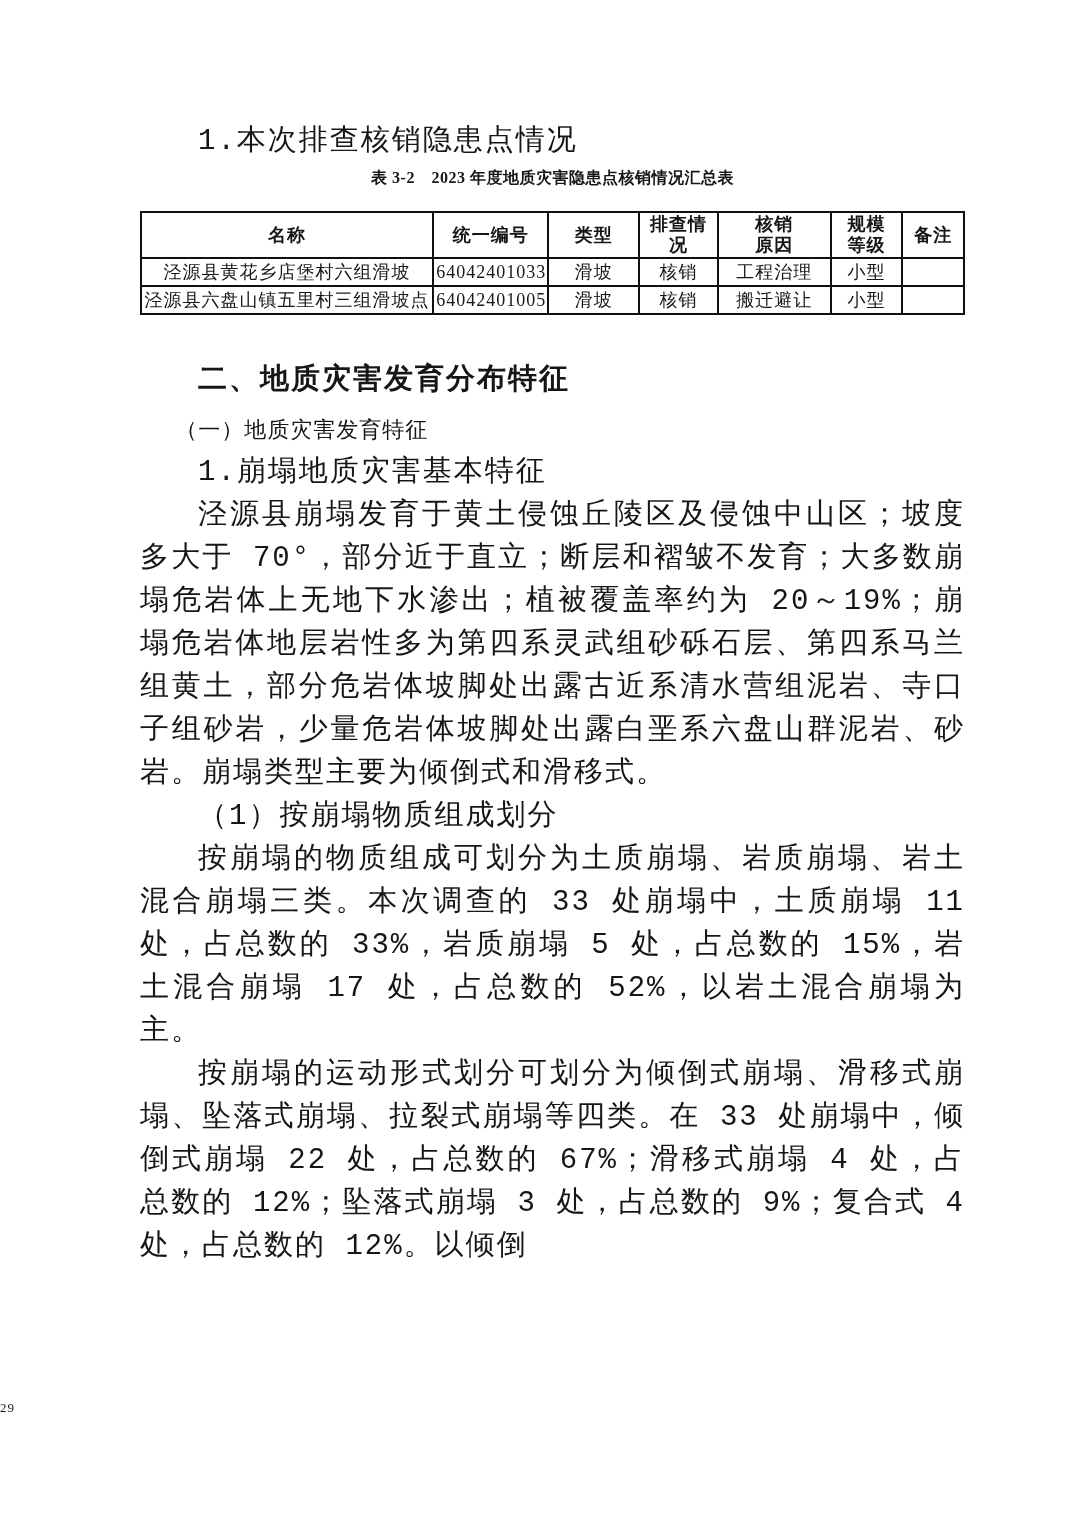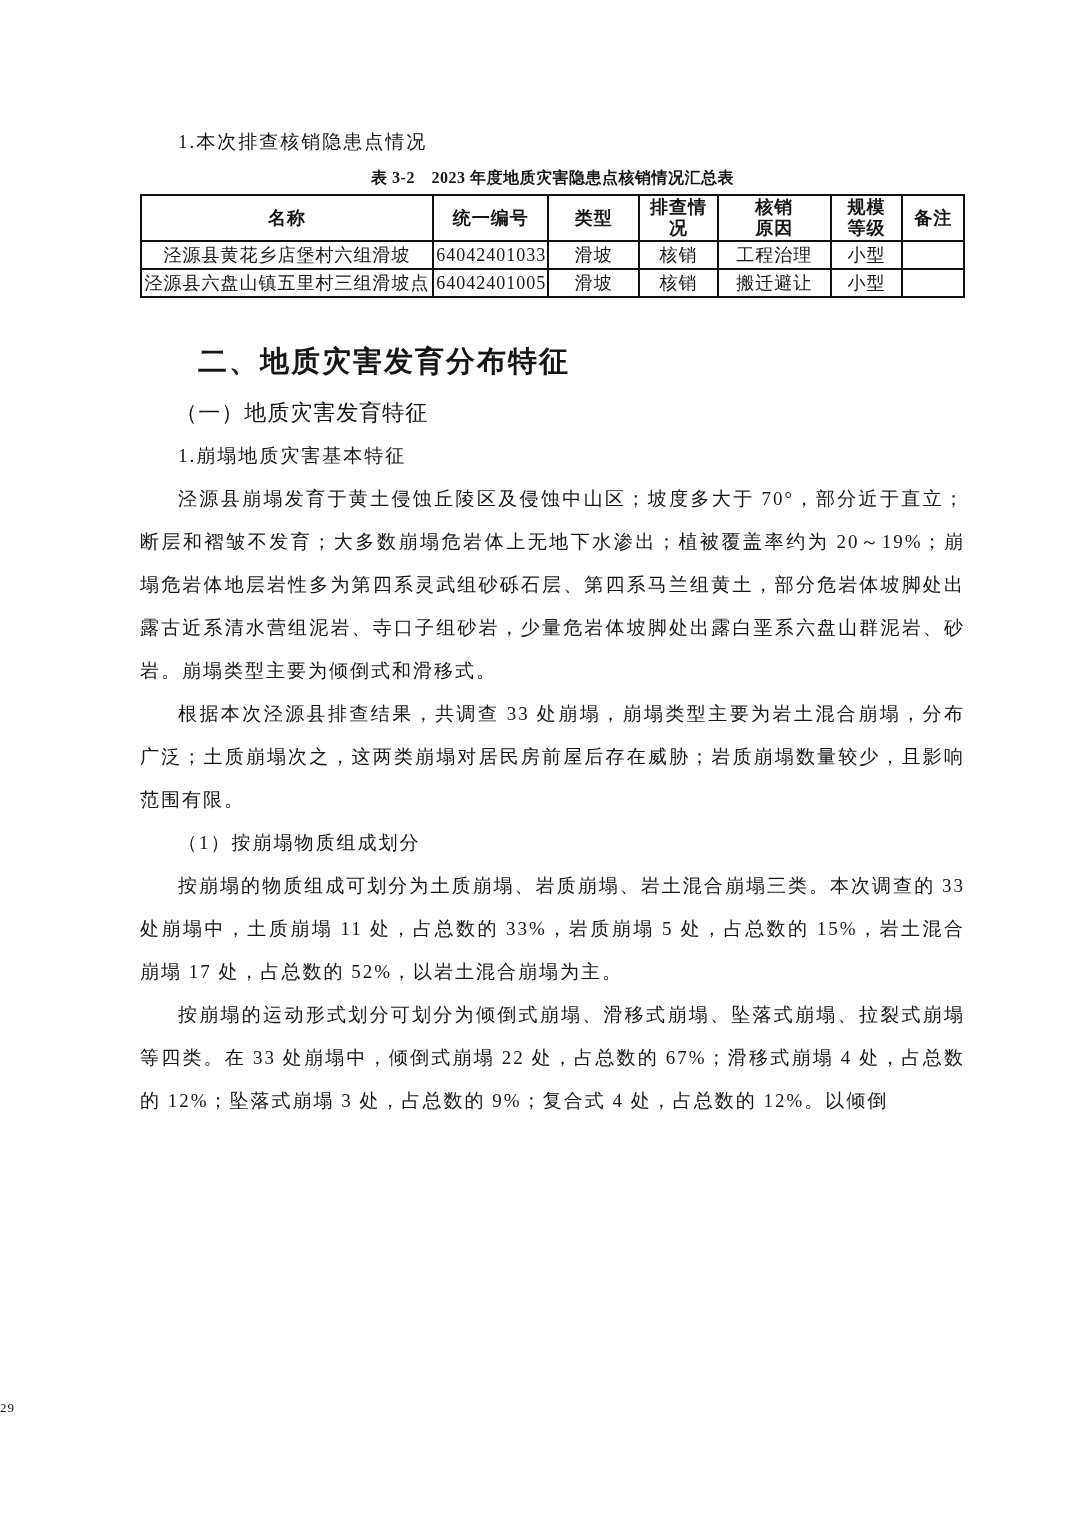--- a/index.html
+++ b/index.html
@@ -14,38 +14,39 @@
     font-family: "Liberation Serif", "DejaVu Serif", serif;
     overflow: hidden;
   }
   .content {
     position: absolute;
     left: 140px;
     top: 120px;
     width: 825px;
   }
   .body-par {
-    font-size: 19px;
+    font-size: 29px;
     line-height: 43px;
     letter-spacing: 2px;
     text-align: justify;
     text-indent: 2em;
     word-break: break-all;
+    font-family: Liberation Mono, monospace;
   }
   .one-line { text-align: left; }
   .table-title {
     margin-top: 2px;
     text-align: center;
     font-weight: bold;
     font-size: 16px;
     line-height: 26px;
     letter-spacing: 0.5px;
   }
   table.summary {
-    margin-top: 3px;
+    margin-top: 20px;
     width: 825px;
     border-collapse: collapse;
     table-layout: fixed;
   }
   table.summary th, table.summary td {
     border: 2px solid #101010;
     text-align: center;
     vertical-align: middle;
     font-size: 18px;
     letter-spacing: 1px;
@@ -147,21 +148,20 @@
     </table>
 
     <h2 class="chapter-heading">二、地质灾害发育分布特征</h2>
 
     <p class="sub-heading">（一）地质灾害发育特征</p>
 
     <p class="body-par one-line">1.崩塌地质灾害基本特征</p>
 
     <p class="body-par">泾源县崩塌发育于黄土侵蚀丘陵区及侵蚀中山区；坡度多大于 70°，部分近于直立；断层和褶皱不发育；大多数崩塌危岩体上无地下水渗出；植被覆盖率约为 20～19%；崩塌危岩体地层岩性多为第四系灵武组砂砾石层、第四系马兰组黄土，部分危岩体坡脚处出露古近系清水营组泥岩、寺口子组砂岩，少量危岩体坡脚处出露白垩系六盘山群泥岩、砂岩。崩塌类型主要为倾倒式和滑移式。</p>
 
-    <p class="body-par">根据本次泾源县排查结果，共调查 33 处崩塌，崩塌类型主要为岩土混合崩塌，分布广泛；土质崩塌次之，这两类崩塌对居民房前屋后存在威胁；岩质崩塌数量较少，且影响范围有限。</p>
 
     <p class="body-par one-line">（1）按崩塌物质组成划分</p>
 
     <p class="body-par">按崩塌的物质组成可划分为土质崩塌、岩质崩塌、岩土混合崩塌三类。本次调查的 33 处崩塌中，土质崩塌 11 处，占总数的 33%，岩质崩塌 5 处，占总数的 15%，岩土混合崩塌 17 处，占总数的 52%，以岩土混合崩塌为主。</p>
 
 
     <p class="body-par">按崩塌的运动形式划分可划分为倾倒式崩塌、滑移式崩塌、坠落式崩塌、拉裂式崩塌等四类。在 33 处崩塌中，倾倒式崩塌 22 处，占总数的 67%；滑移式崩塌 4 处，占总数的 12%；坠落式崩塌 3 处，占总数的 9%；复合式 4 处，占总数的 12%。以倾倒</p>
 
   </div>
 

